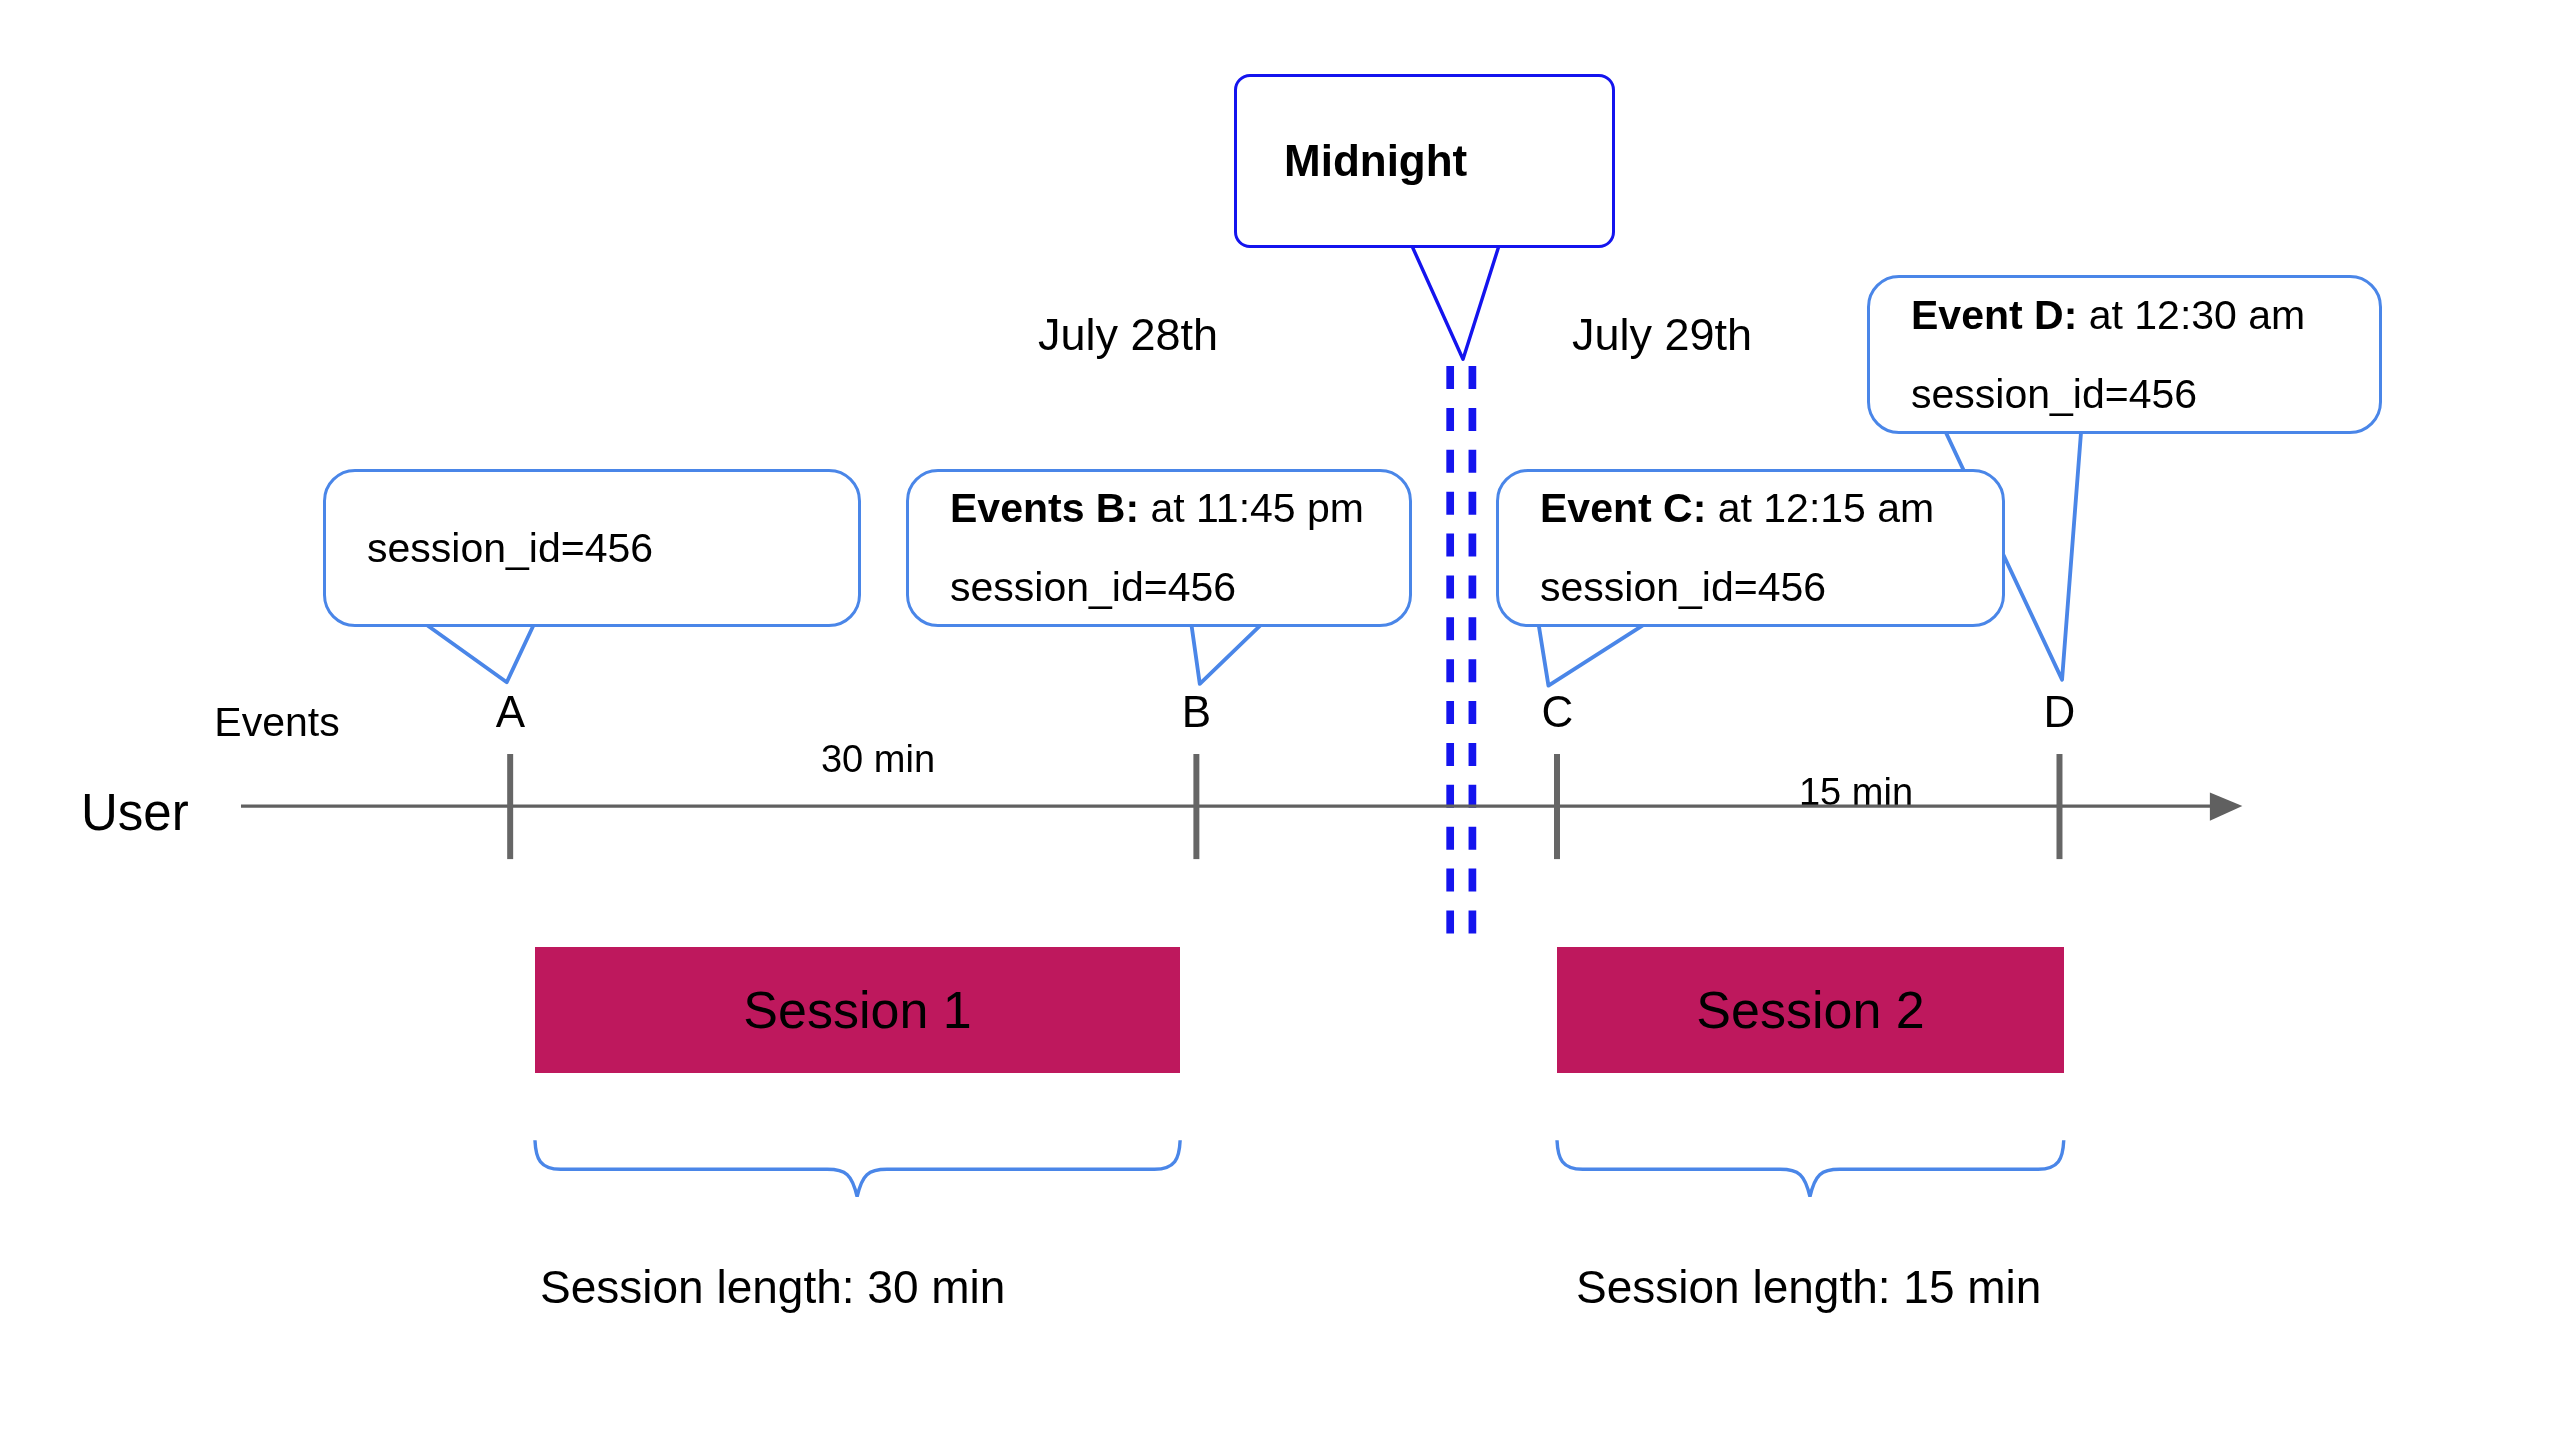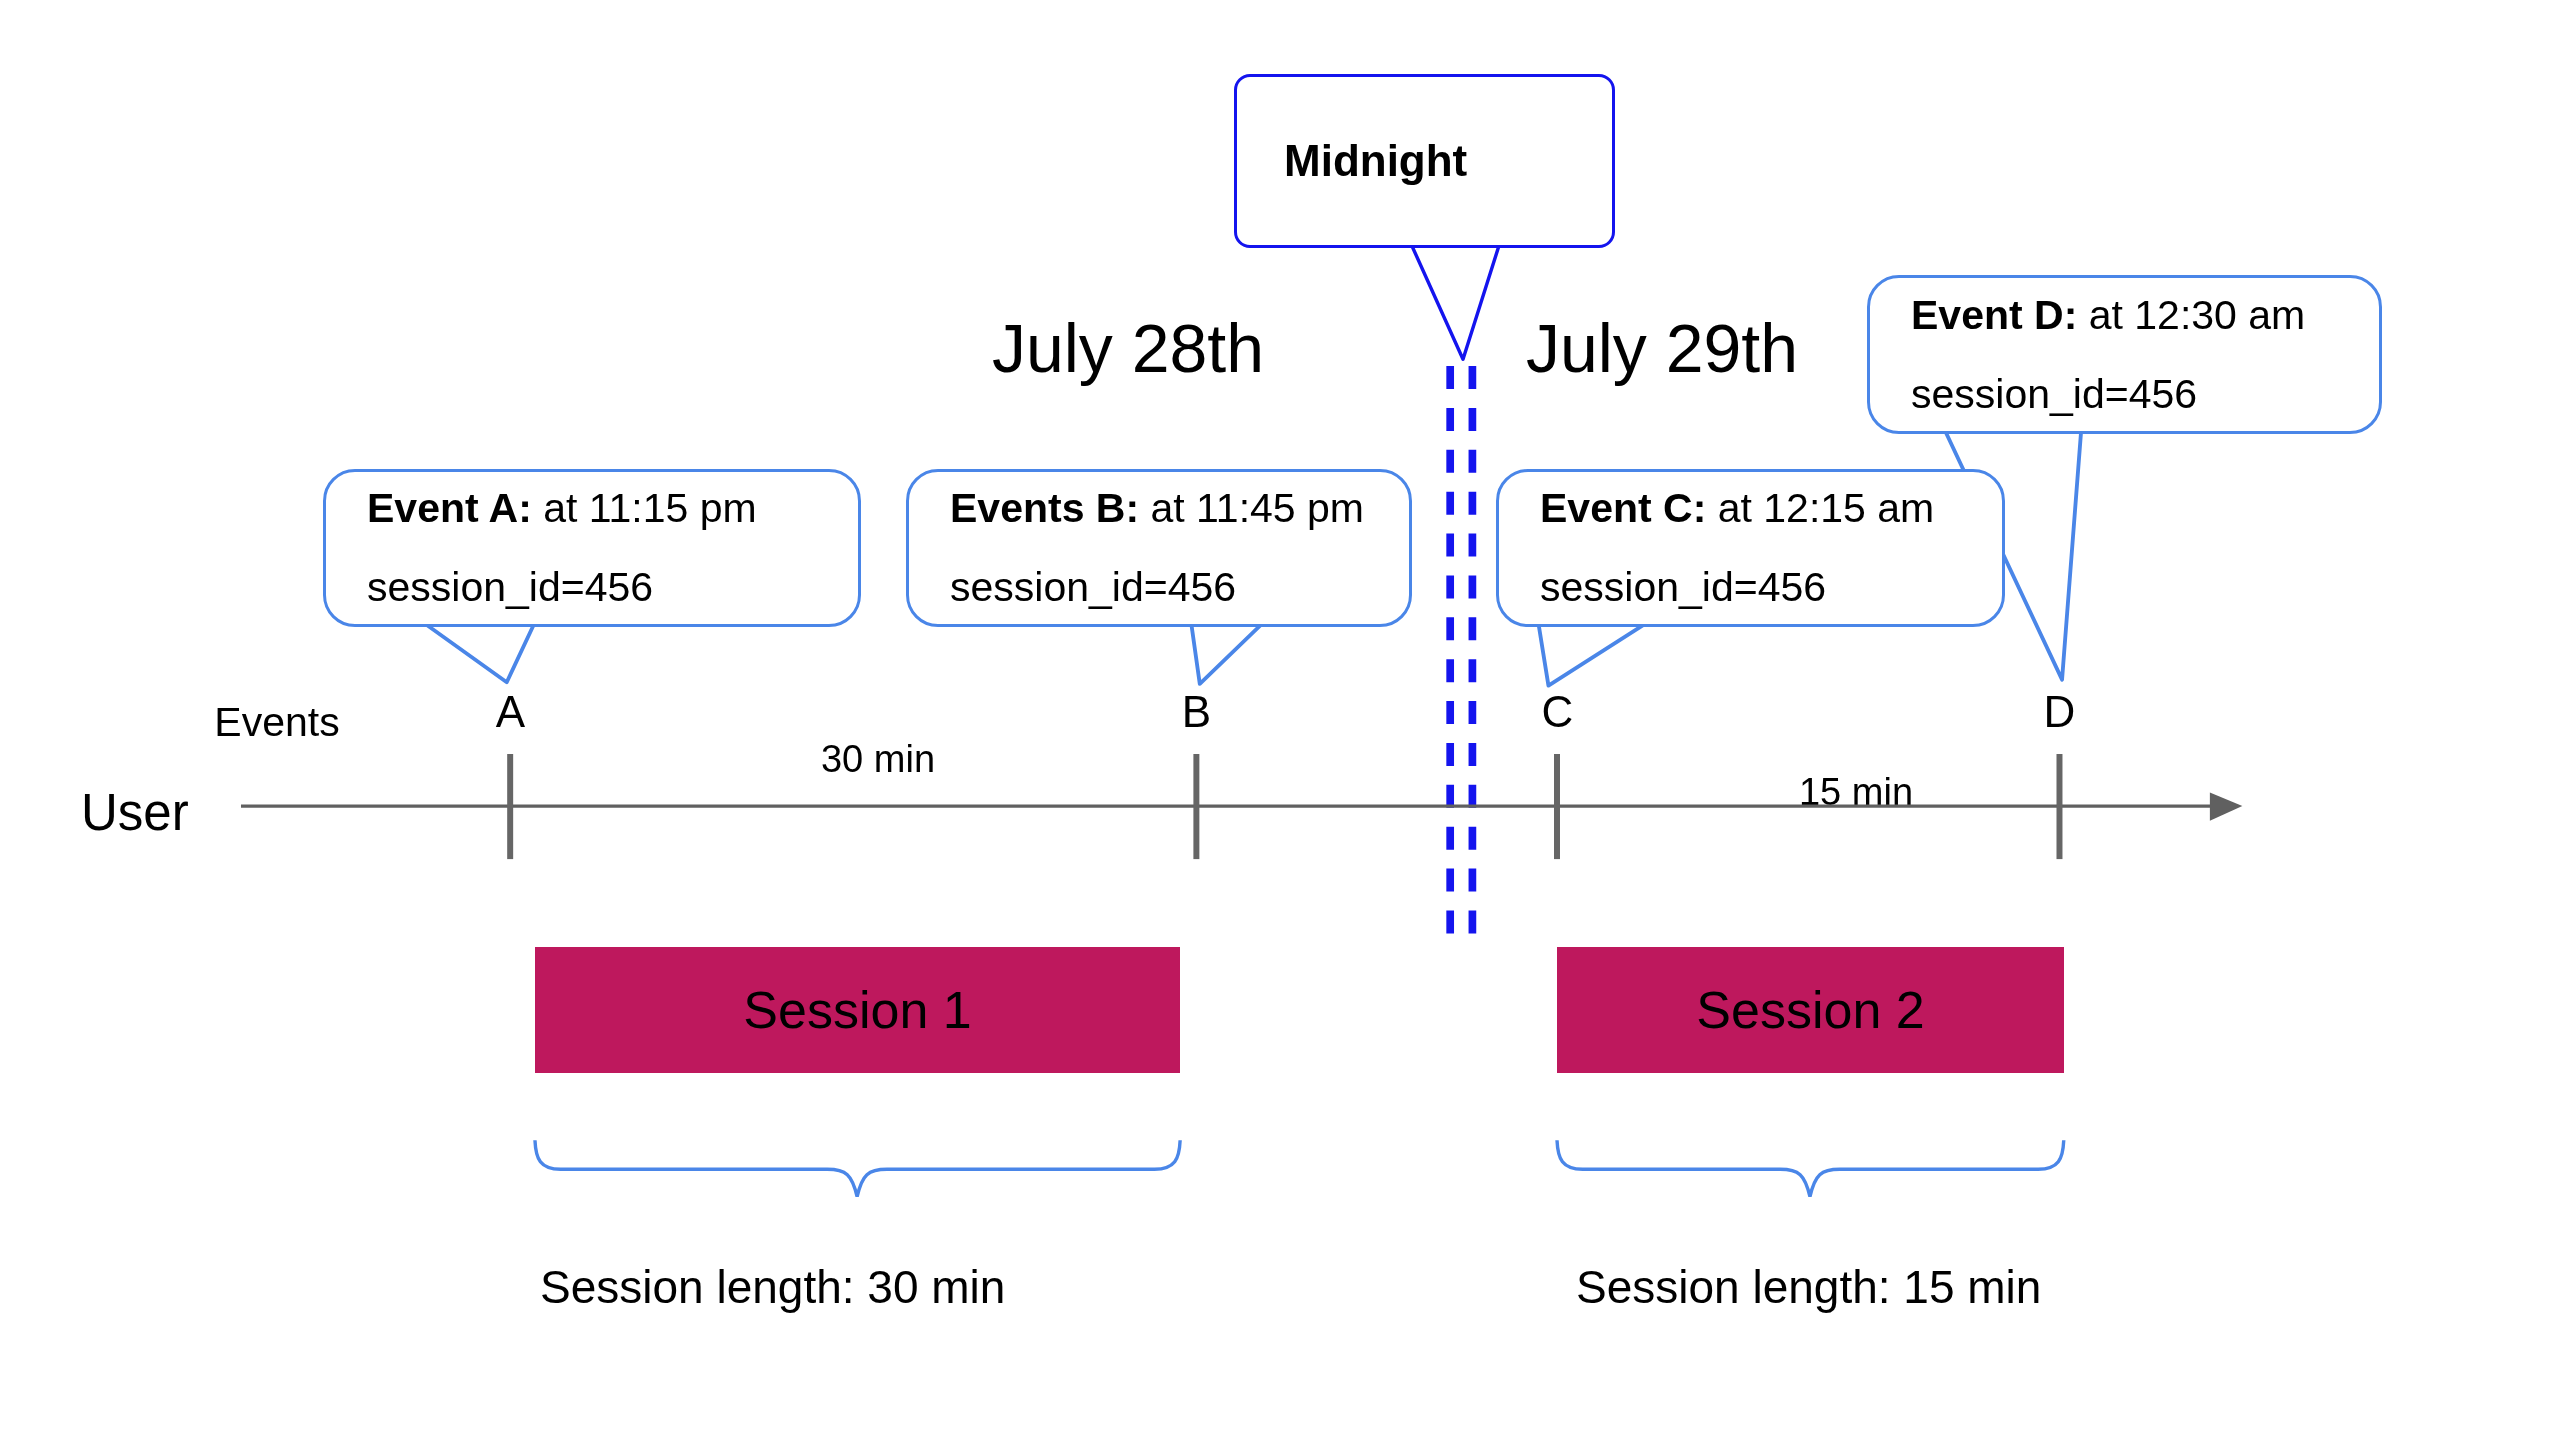--- a/index.html
+++ b/index.html
@@ -27,21 +27,21 @@
   .midnight{
     position:absolute;z-index:2;
     background:#ffffff;
     border:3.4px solid #1414ee;
     border-radius:16px;
     box-sizing:border-box;
     display:flex;align-items:center;
     padding-left:47px;
     font-size:44px;font-weight:bold;
   }
-  .datelabel{font-size:68px;text-align:center;width:342px;}
+  .datelabel{font-size:45px;text-align:center;width:342px;}
   .ticklabel{font-size:44px;text-align:center;width:171px;}
   .events-label{font-size:41px;text-align:center;width:256px;}
   .user-label{font-size:51px;width:214px;}
   .interval{font-size:38px;text-align:center;width:256px;}
   .session-box{
     position:absolute;z-index:2;
     background:#be185d;
     display:flex;align-items:center;justify-content:center;
     font-size:52px;
   }
@@ -77,21 +77,20 @@
   </svg>
 
   <div class="midnight" style="left:1234px;top:74px;width:381px;height:174px;">
     <span>Midnight</span>
   </div>
 
   <div class="abs datelabel" style="left:957px;top:309px;">July 28th</div>
   <div class="abs datelabel" style="left:1491px;top:309px;">July 29th</div>
 
   <div class="bubble" style="left:323px;top:469px;width:538px;height:158px;">
-    <div><span class="b">Event A:</span><span> at 11:15 pm</span></div>
     <div>session_id=456</div>
   </div>
   <div class="bubble" style="left:906px;top:469px;width:506px;height:158px;">
     <div><span class="b">Events B:</span><span> at 11:45 pm</span></div>
     <div>session_id=456</div>
   </div>
   <div class="bubble" style="left:1496px;top:469px;width:509px;height:158px;">
     <div><span class="b">Event C:</span><span> at 12:15 am</span></div>
     <div>session_id=456</div>
   </div>

